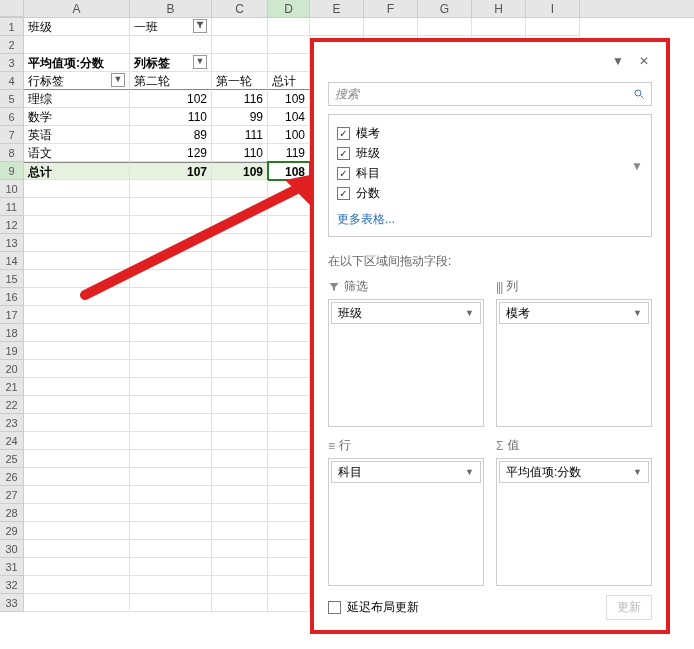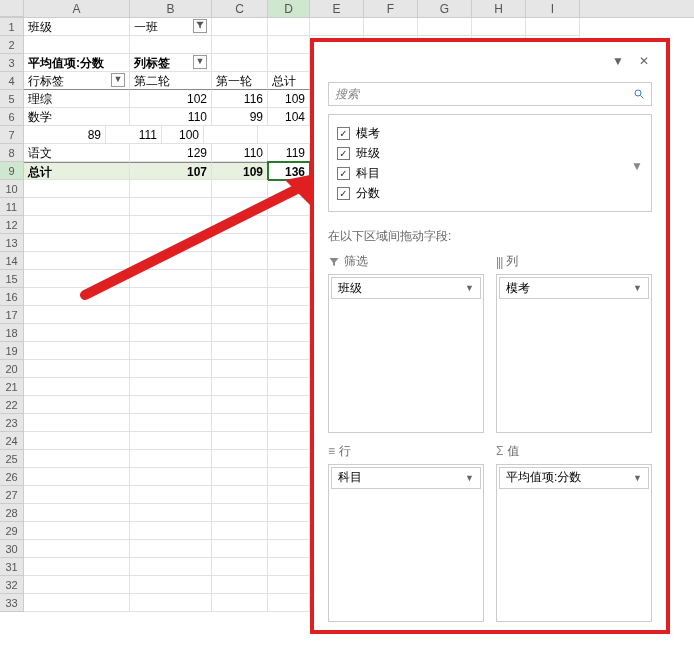--- a/index.html
+++ b/index.html
@@ -144,20 +144,21 @@
         <div class="cell num" style="width: 56px;">99</div>
         <div class="cell num" style="width: 42px;">104</div>
         <div class="cell" style="width: 54px;"></div>
         <div class="cell" style="width: 54px;"></div>
         <div class="cell" style="width: 54px;"></div>
         <div class="cell" style="width: 54px;"></div>
         <div class="cell" style="width: 54px;"></div>
       </div>
       <div class="row">
         <div class="rownum">7</div>
+        <div class="cell" style="width: 106px;">英语</div>
         <div class="cell num" style="width: 82px;">89</div>
         <div class="cell num" style="width: 56px;">111</div>
         <div class="cell num" style="width: 42px;">100</div>
         <div class="cell" style="width: 54px;"></div>
         <div class="cell" style="width: 54px;"></div>
         <div class="cell" style="width: 54px;"></div>
         <div class="cell" style="width: 54px;"></div>
         <div class="cell" style="width: 54px;"></div>
       </div>
       <div class="row">
@@ -170,21 +171,21 @@
         <div class="cell" style="width: 54px;"></div>
         <div class="cell" style="width: 54px;"></div>
         <div class="cell" style="width: 54px;"></div>
         <div class="cell" style="width: 54px;"></div>
       </div>
       <div class="row row9">
         <div class="rownum sel">9</div>
         <div class="cell bold bt" style="width: 106px;">总计</div>
         <div class="cell num bold bt" style="width: 82px;">107</div>
         <div class="cell num bold bt" style="width: 56px;">109</div>
-        <div class="cell num bold bt active" style="width: 42px;">136</div>
+        <div class="cell num bold bt active" style="width: 42px;">108</div>
         <div class="cell bold" style="width: 54px;"></div>
         <div class="cell bold" style="width: 54px;"></div>
         <div class="cell bold" style="width: 54px;"></div>
         <div class="cell bold" style="width: 54px;"></div>
         <div class="cell bold" style="width: 54px;"></div>
       </div>
       <div class="row">
         <div class="rownum">10</div>
         <div class="cell" style="width: 106px;"></div>
         <div class="cell" style="width: 82px;"></div>
@@ -507,20 +508,21 @@
         </div>
         <div class="f">
           <span class="cb">✓</span>
           <span>科目</span>
         </div>
         <div class="f">
           <span class="cb">✓</span>
           <span>分数</span>
         </div>
         <span class="funnel">▼</span>
+    <div class="more">更多表格...</div>
       </div>
     <div class="drag-instr">在以下区域间拖动字段:</div>
     <div class="areas">
       <div class="area">
         <div class="area-head">
             <svg class="icon" viewBox="0 0 24 24">
               <path fill="#888" d="M3 4h18l-7 9v7l-4-2v-5z"></path>
             </svg>
             <span>筛选</span>
           </div>
@@ -565,14 +567,20 @@
           </div>
         <div class="area-box">
             <div class="area-item">
               <span>平均值项:分数</span>
               <span class="sp"></span>
               <span class="dd">▼</span>
             </div>
           </div>
       </div>
     </div>
+    <div class="footer">
+      <span class="cb"></span>
+      <span>延迟布局更新</span>
+      <span class="sp"></span>
+      <span class="upd">更新</span>
+    </div>
   </div>
 </div>
 
 </body></html>

